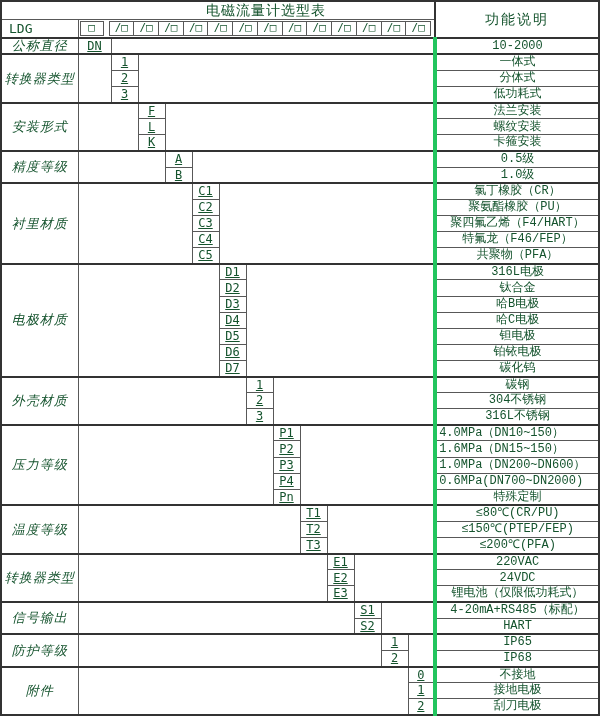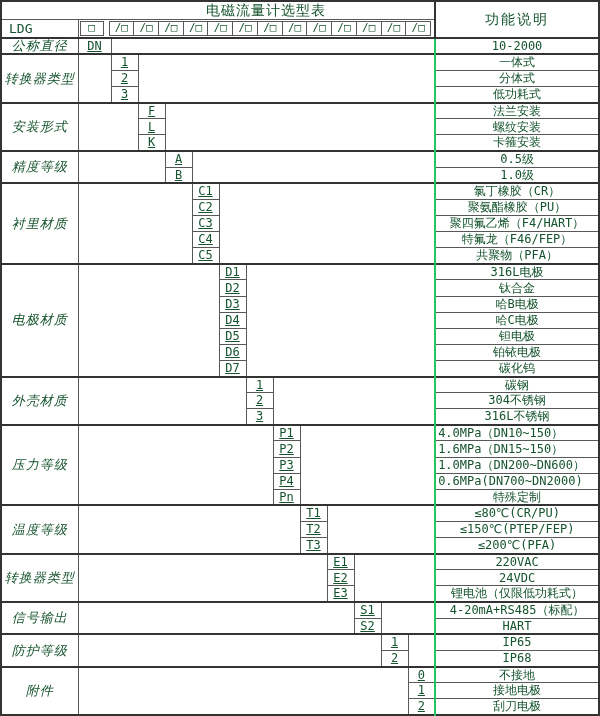--- a/index.html
+++ b/index.html
@@ -15,21 +15,21 @@
   td.title{font-size:14px;text-align:center;padding-left:96px;letter-spacing:1px;}
   td.desc-h{font-size:14px;border-left:2px solid #333;letter-spacing:2px;}
   td.model{text-align:left;padding-left:7px;font-size:13px;}
   td.boxes{padding:0;}
   .boxrow{display:flex;align-items:center;height:17px;padding:0 3px 0 0;}
   .mbox{flex:1 1 auto;border:1px solid #585858;height:13px;line-height:12px;
         text-align:center;font-size:11px;margin-left:-1px;min-width:0;}
   .mbox.first{flex:0 0 22px;margin-left:1px;margin-right:6px;}
   td.cat{font-size:13px;letter-spacing:1px;font-style:italic;}
   td.code{font-size:12px;text-decoration:underline;}
-  td.desc{border-left:2px solid #22c55e;}
+  td.desc{border-left:4px solid #22c55e;font-family:Liberation Mono, monospace;}
   td.desc.left{text-align:left;padding-left:2px;}
   tr.band-top > td{border-top:2px solid #333;}
 </style>
 </head>
 <body>
 
 <div class="wrap">
   <table>
     <colgroup>
       <col style="width:77px">

